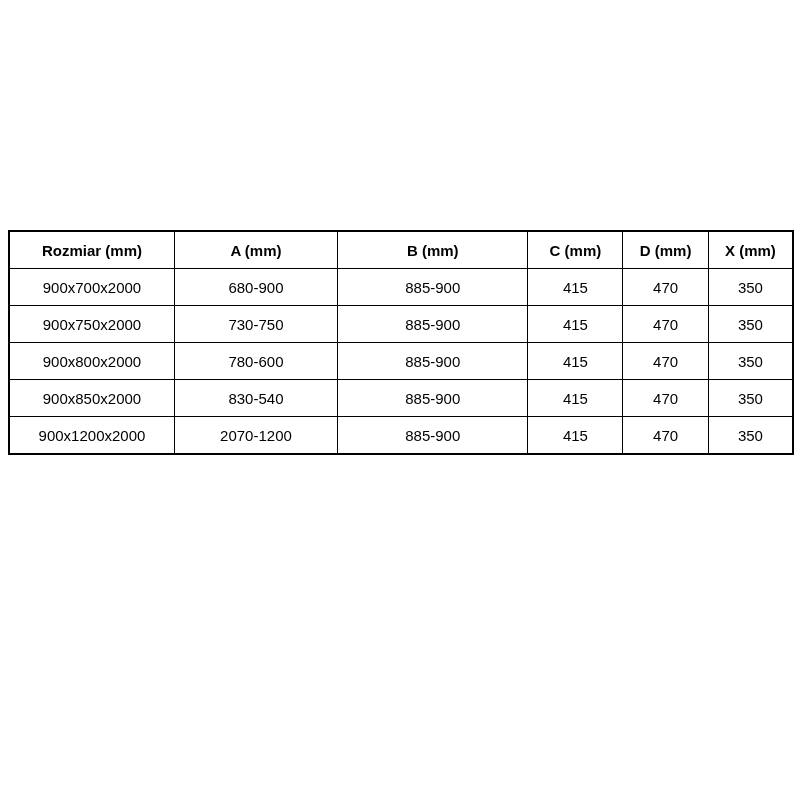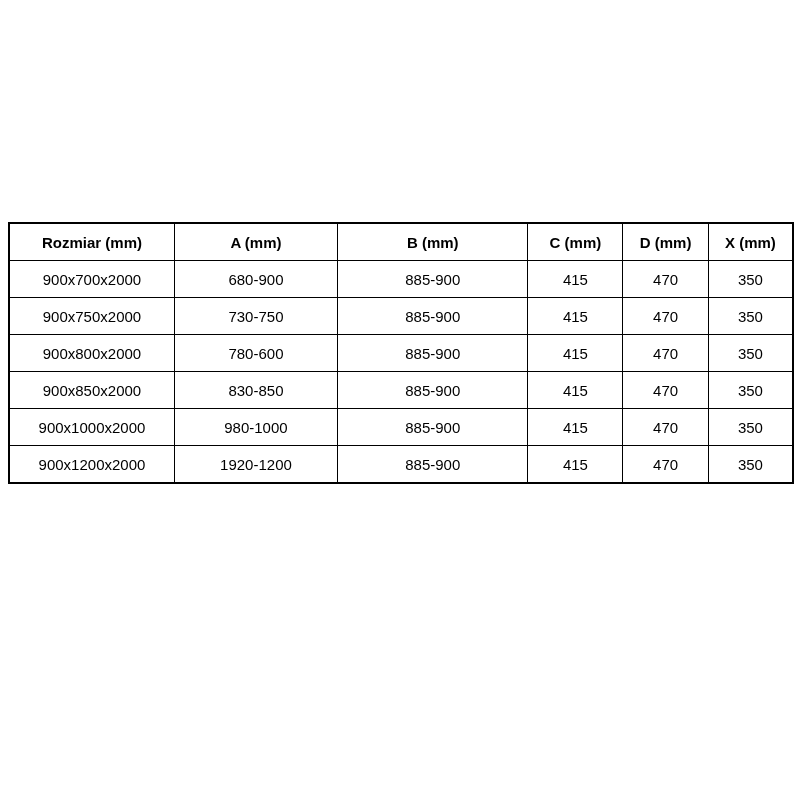--- a/index.html
+++ b/index.html
@@ -13,21 +13,21 @@
   }
   .page {
     position: relative;
     width: 800px;
     height: 800px;
     background: #ffffff;
     overflow: hidden;
   }
   .spec-table-wrap {
     position: absolute;
-    top: 222px;
+    top: 230px;
     left: 8px;
     width: 786px;
   }
   table.spec-table {
     width: 100%;
     border-collapse: collapse;
     table-layout: fixed;
     background: #ffffff;
     border: 2px solid #000000;
   }
@@ -100,37 +100,29 @@
           <tr>
             <td>900x800x2000</td>
             <td>780-600</td>
             <td>885-900</td>
             <td>415</td>
             <td>470</td>
             <td>350</td>
           </tr>
           <tr>
             <td>900x850x2000</td>
-            <td>830-850</td>
-            <td>885-900</td>
-            <td>415</td>
-            <td>470</td>
-            <td>350</td>
-          </tr>
-          <tr>
-            <td>900x1000x2000</td>
-            <td>980-1000</td>
+            <td>830-540</td>
             <td>885-900</td>
             <td>415</td>
             <td>470</td>
             <td>350</td>
           </tr>
           <tr>
             <td>900x1200x2000</td>
-            <td>1920-1200</td>
+            <td>2070-1200</td>
             <td>885-900</td>
             <td>415</td>
             <td>470</td>
             <td>350</td>
           </tr>
         </tbody>
     </table>
   </div>
 </div>
 

